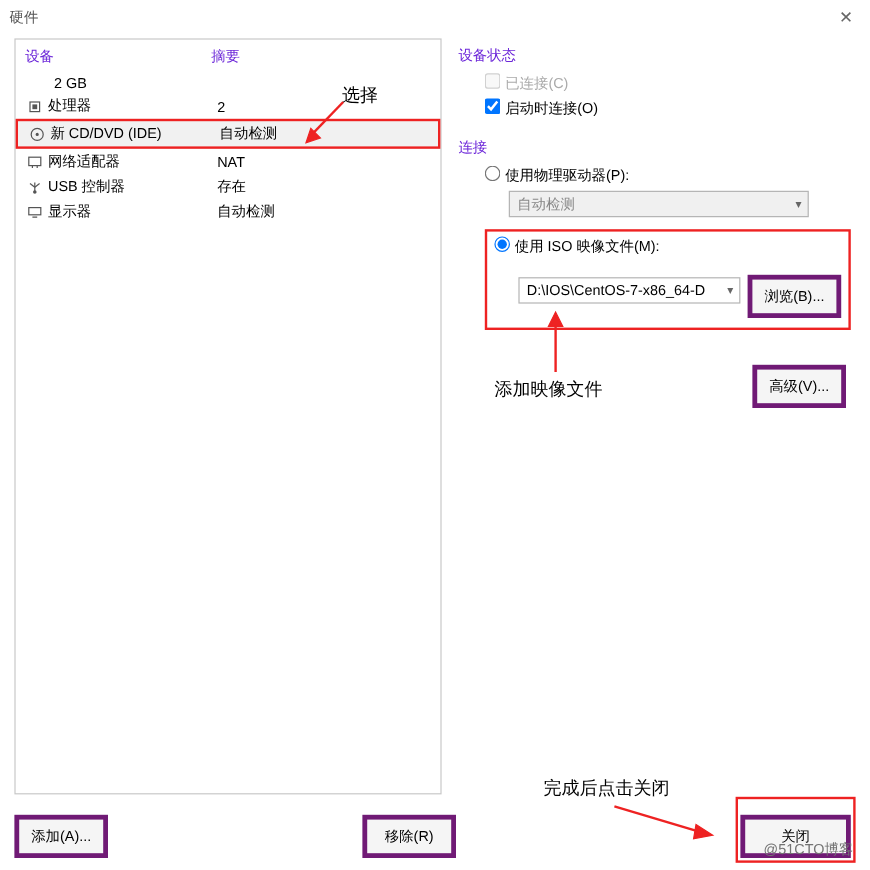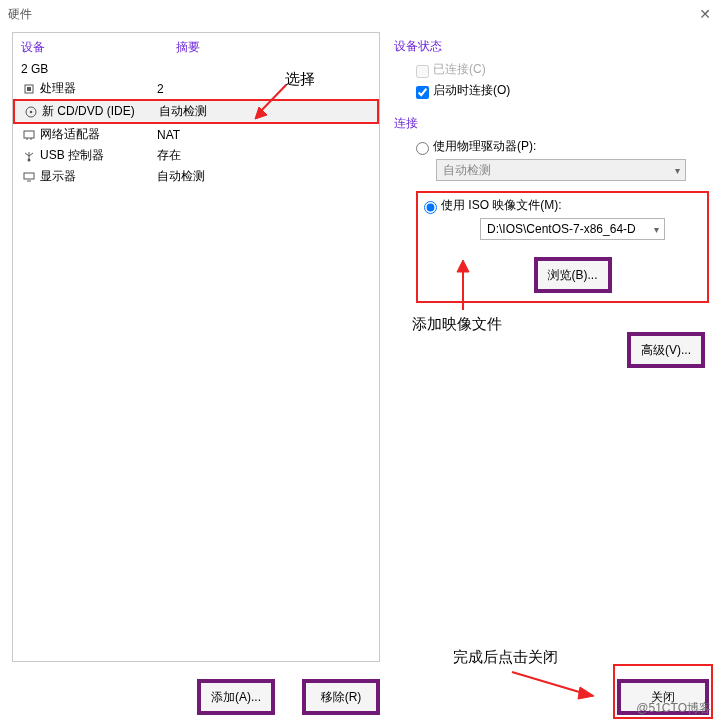--- a/index.html
+++ b/index.html
@@ -12,28 +12,28 @@
   .main { display: flex; padding: 4px 12px 0 12px; gap: 10px; }
 
   .left-panel { width: 368px; border: 1px solid #c8c8c8; height: 630px; background: #fff; position: relative; }
   .table-head { display: flex; font-size: 12px; padding: 6px 8px 4px 8px; color: #6d28d9; }
   .col-device { width: 155px; }
   .col-summary { flex: 1; }
 
   .row { display: flex; align-items: center; font-size: 12px; padding: 2px 8px; }
   .row .icon { width: 16px; height: 14px; display: inline-flex; align-items: center; justify-content: center; margin-right: 3px; color: #555; }
   .row .dev { width: 136px; display: flex; align-items: center; }
-  .row .sum { flex: 1; }
+  .row .sum { flex: 1; margin-left: 24px; }
   .row.selected { background: #f1f1f1; }
   .selected.highlight-red { border: 2px solid #e22; }
 
   .right-panel { flex: 1; padding: 6px 4px 0 4px; }
   .group-title { font-size: 12px; margin-bottom: 6px; color: #6d28d9; }
   .indent { margin-left: 22px; }
-  .checkbox-line, .radio-line { font-size: 12px; display: flex; align-items: flex-end; margin-bottom: 4px; gap: 4px; }
+  .checkbox-line, .radio-line { font-size: 12px; display: flex; align-items: flex-start; margin-bottom: 4px; gap: 4px; }
   .checkbox-line input, .radio-line input { margin: 0; }
   .disabled { color: #aaa; }
 
   .sect { margin-bottom: 16px; }
   .combo { display: flex; align-items: center; gap: 6px; margin-top: 4px; }
   .combo-box {
     border: 1px solid #b5b5b5; height: 22px; font-size: 12px; padding: 0 20px 0 6px;
     display: flex; align-items: center; position: relative; background: #fff;
   }
   .combo-box.disabled { background: #f0f0f0; color: #888; }
@@ -42,21 +42,21 @@
   .btn {
     min-width: 78px; height: 36px; font-size: 12px; background: #f5f5f5;
     border: 4px solid #701a75; display: inline-flex; align-items: center; justify-content: center;
     padding: 0 10px; cursor: pointer; margin-top: 11px;
   }
 
   .red-box { border: 2px solid #e22; padding: 4px 6px 8px 6px; }
 
   .advanced-row { text-align: right; margin-top: 18px; padding-right: 4px; }
   
-  .add-remove { display: flex; justify-content: flex-end; gap: 27px; width: 368px; margin-left: 12px; margin-top: 6px; }
+  .add-remove { display: flex; justify-content: space-between; gap: 14px; width: 368px; margin-left: 12px; margin-top: 6px; }
 
   .footer { position: absolute; bottom: 6px; right: 12px; display: flex; align-items: flex-end; gap: 8px; }
   .close-btn-wrap { border: 2px solid #e22; padding: 2px; }
 
   .watermark { position: absolute; bottom: 8px; right: 14px; font-size: 12px; color: #737373; pointer-events: none; }
 
   
   .anno { position: absolute; color: #000000; font-size: 15px; pointer-events: none; }
   svg.arrow { position: absolute; pointer-events: none; }
   svg.arrow line, svg.arrow polygon { stroke: #e22; fill: #e22; }
@@ -181,21 +181,21 @@
             <span>自动检测</span>
             <span class="caret">▾</span>
           </div>
         </div>
 
         <div class="red-box">
           <label class="radio-line">
             <input type="radio" name="conn" checked="" style="">
             <span>使用 ISO 映像文件(M):</span>
           </label>
-          <div class="combo" style="margin-left:20px;flex-direction:column;">
+          <div class="combo" style="margin-left:20px;">
             <div class="combo-box" style="width:185px;">
               <span>D:\IOS\CentOS-7-x86_64-D</span>
               <span class="caret">▾</span>
             </div>
             <div class="btn">浏览(B)...</div>
           </div>
         </div>
       </div>
 
       <div class="advanced-row">

